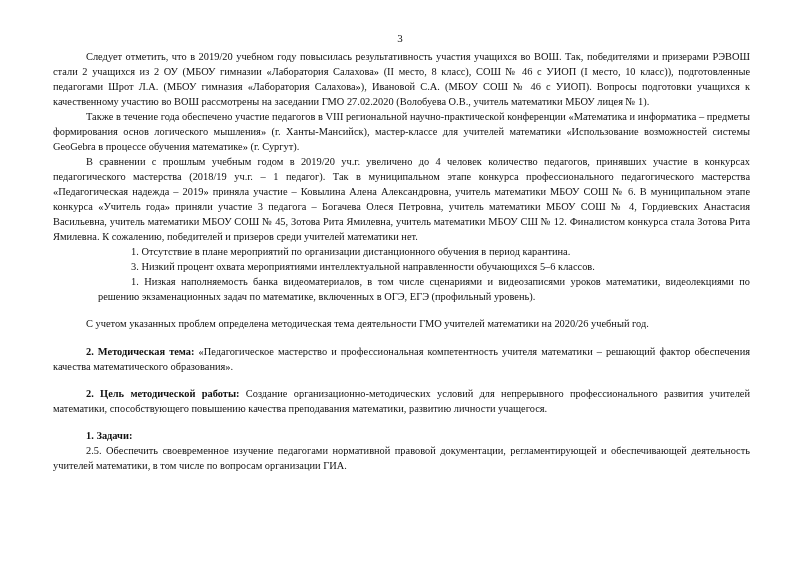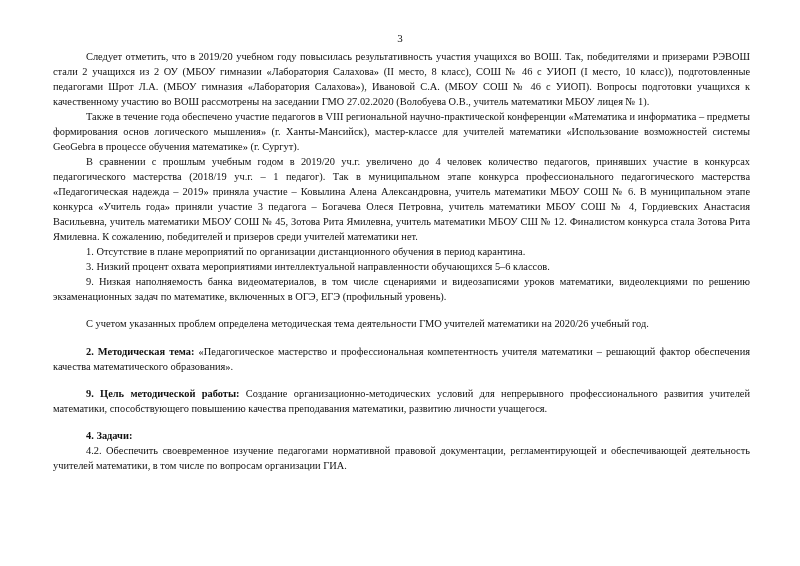--- a/index.html
+++ b/index.html
@@ -5,40 +5,40 @@
   html, body { margin:0; padding:0; background:#ffffff; }
   body { width:800px; height:566px; overflow:hidden; position:relative;
          font-family:"Liberation Serif", "DejaVu Serif", serif; color:#111; }
   .page-num { position:absolute; top:32px; left:0; width:800px; text-align:center;
               font-size:11px; }
   .content { position:absolute; left:53px; top:49px; width:697px;
              font-size:10.4px; line-height:15px; }
   p { margin:0; text-align:justify; text-indent:33px; }
   .gap { height:12.3px; }
   ol.problems { margin:0; padding:0; list-style:none; }
-  ol.problems li { text-indent:33px; text-align:justify; }
+  ol.problems li { text-indent:33px; text-align:justify;margin-left:45px; }
   b { font-weight:bold;margin-top:34px; }
   .heading { text-indent:33px; font-weight:bold; }
 </style>
 </head>
 <body>
 
 <div class="page-num">3</div>
 
 <div class="content">
   <p>Следует отметить, что  в 2019/20 учебном году повысилась результативность участия учащихся во ВОШ. Так, победителями и призерами РЭВОШ стали 2 учащихся из 2 ОУ (МБОУ гимназии «Лаборатория Салахова» (II место, 8 класс), СОШ № 46 с УИОП (I место, 10 класс)), подготовленные педагогами Шрот Л.А. (МБОУ гимназия «Лаборатория Салахова»), Ивановой С.А. (МБОУ СОШ № 46 с УИОП). Вопросы подготовки учащихся к качественному участию во ВОШ рассмотрены на заседании ГМО 27.02.2020 (Волобуева О.В., учитель математики МБОУ лицея № 1).</p>
   <p>Также в течение года обеспечено участие педагогов в VIII региональной научно-практической конференции «Математика и информатика – предметы формирования основ логического мышления» (г. Ханты-Мансийск), мастер-классе для учителей математики «Использование возможностей системы GeoGebra в процессе обучения математике» (г. Сургут).</p>
   <p>В сравнении с прошлым учебным годом в 2019/20 уч.г. увеличено до 4 человек количество педагогов, принявших участие в конкурсах педагогического мастерства (2018/19 уч.г. – 1 педагог). Так в муниципальном этапе конкурса профессионального педагогического мастерства «Педагогическая надежда – 2019» приняла участие – Ковылина Алена Александровна, учитель математики МБОУ СОШ № 6. В муниципальном этапе конкурса «Учитель года» приняли участие 3 педагога – Богачева Олеся Петровна, учитель математики МБОУ СОШ № 4, Гордиевских Анастасия Васильевна, учитель математики МБОУ СОШ № 45, Зотова Рита Ямилевна, учитель математики МБОУ СШ № 12. Финалистом конкурса стала Зотова Рита Ямилевна. К сожалению, победителей и призеров среди учителей математики нет.</p>
   <ol class="problems">
     <li>1. Отсутствие в плане мероприятий по организации дистанционного обучения в период карантина.</li>
     <li>3. Низкий процент охвата мероприятиями интеллектуальной направленности обучающихся 5–6 классов.</li>
-    <li>9. Низкая наполняемость банка видеоматериалов, в том числе сценариями и видеозаписями уроков математики, видеолекциями по решению экзаменационных задач по математике, включенных в ОГЭ, ЕГЭ (профильный уровень).</li>
+    <li>1. Низкая наполняемость банка видеоматериалов, в том числе сценариями и видеозаписями уроков математики, видеолекциями по решению экзаменационных задач по математике, включенных в ОГЭ, ЕГЭ (профильный уровень).</li>
   </ol>
   <div class="gap"></div>
   <p>С учетом указанных проблем определена методическая тема деятельности ГМО учителей математики на 2020/26 учебный год.</p>
   <div class="gap"></div>
   <p><b>2. Методическая тема:</b><span> «Педагогическое мастерство и профессиональная компетентность учителя математики – решающий фактор обеспечения качества математического образования».</span></p>
   <div class="gap"></div>
-  <p><b>9. Цель методической работы:</b><span> Создание организационно-методических условий для непрерывного профессионального развития учителей математики, способствующего повышению качества преподавания математики, развитию личности учащегося.</span></p>
+  <p><b>2. Цель методической работы:</b><span> Создание организационно-методических условий для непрерывного профессионального развития учителей математики, способствующего повышению качества преподавания математики, развитию личности учащегося.</span></p>
   <div class="gap"></div>
-  <p class="heading">4. Задачи:</p>
-  <p>4.2. Обеспечить своевременное изучение педагогами нормативной правовой документации, регламентирующей и обеспечивающей деятельность учителей математики, в том числе по вопросам организации ГИА.</p>
+  <p class="heading">1. Задачи:</p>
+  <p>2.5. Обеспечить своевременное изучение педагогами нормативной правовой документации, регламентирующей и обеспечивающей деятельность учителей математики, в том числе по вопросам организации ГИА.</p>
 </div>
 
 </body></html>

